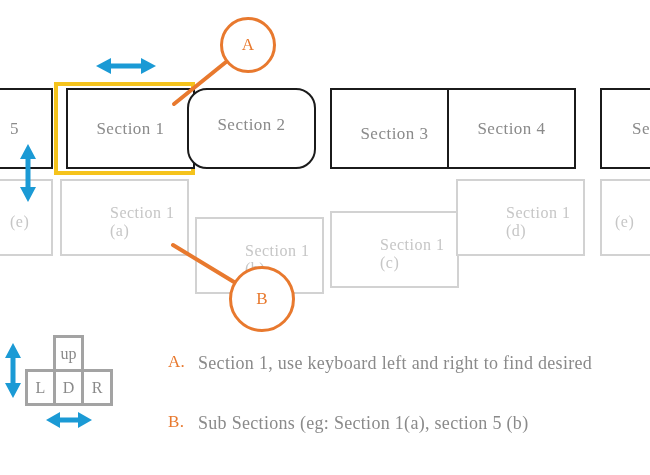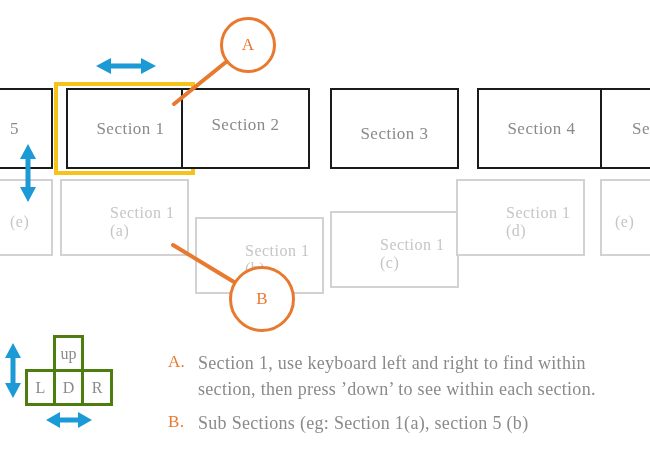--- a/index.html
+++ b/index.html
@@ -13,23 +13,23 @@
 
   
   .top-box {
     position: absolute; top: 88px; width: 129px; height: 81px;
     border: 2px solid #1b1b1b; background: #fff; box-sizing: border-box;
     display: flex; align-items: center; justify-content: center;
     font-size: 17px; color: #8a8a8a; letter-spacing: .5px; z-index: 2;
   }
   .tb0 { left: -76px; justify-content: flex-start; padding-left: 84px; }
   .tb1 { left: 66px; }
-  .tb2 { left: 181px; }
+  .tb2 { left: 187px; border-radius: 20px; }
   .tb3 { left: 330px; }
-  .tb4 { left: 477px; }
+  .tb4 { left: 447px; }
   .tb5 { left: 600px; justify-content: flex-start; padding-left: 30px; }
   .tb3 span { position: relative; top: 5px; text-align: right; }
   .tb2 span { position: relative; top: -4px; }
 
   
   .sub-box {
     position: absolute; top: 179px; width: 129px; height: 77px;
     border: 2px solid #d2d2d2; background: #fff; box-sizing: border-box;
     display: flex; align-items: center; justify-content: center;
     font-size: 16px; color: #c6c6c6; letter-spacing: .5px; z-index: 2;
@@ -64,21 +64,21 @@
     position: absolute; border: 3px solid #e8792e; border-radius: 50%;
     box-sizing: border-box; background: #fff; z-index: 5;
     display: flex; align-items: center; justify-content: center;
     color: #e8792e; font-size: 17px;
   }
   #callout-a { left: 220px; top: 17px;  width: 56px; height: 56px; }
   #callout-b { left: 229px; top: 266px; width: 66px; height: 66px; }
 
   
   .key {
-    position: absolute; border: 3px solid #4d7c0f; background: #fff;
+    position: absolute; border: 3px solid #a3a3a3; background: #fff;
     box-sizing: border-box; display: flex; align-items: center; justify-content: center;
     font-size: 16px; color: #8a8a8a; z-index: 2;
   }
   #key-up { left: 53px; top: 335px; width: 31px; height: 37px; }
   #key-l  { left: 25px; top: 369px; width: 31px; height: 37px; }
   #key-d  { left: 53px; top: 369px; width: 31px; height: 37px; }
   #key-r  { left: 81px; top: 369px; width: 32px; height: 37px; }
 
   
   .legend-row {
@@ -177,22 +177,21 @@
   <div id="key-d" class="key">
     <span>D</span>
   </div>
   <div id="key-r" class="key">
     <span>R</span>
   </div>
 
   <div id="legend-a" class="legend-row">
     <span class="legend-marker">A.</span>
     <span class="legend-lines">
-      <div>Section 1, use keyboard left and right to find within</div>
-      <div>section, then press ’down’ to see within each section.</div>
+      <div>Section 1, use keyboard left and right to find desired</div>
     </span>
   </div>
   <div id="legend-b" class="legend-row">
     <span class="legend-marker">B.</span>
     <span class="legend-lines">
       <div>Sub Sections (eg: Section 1(a), section 5 (b)</div>
     </span>
   </div>
 
 </div>

